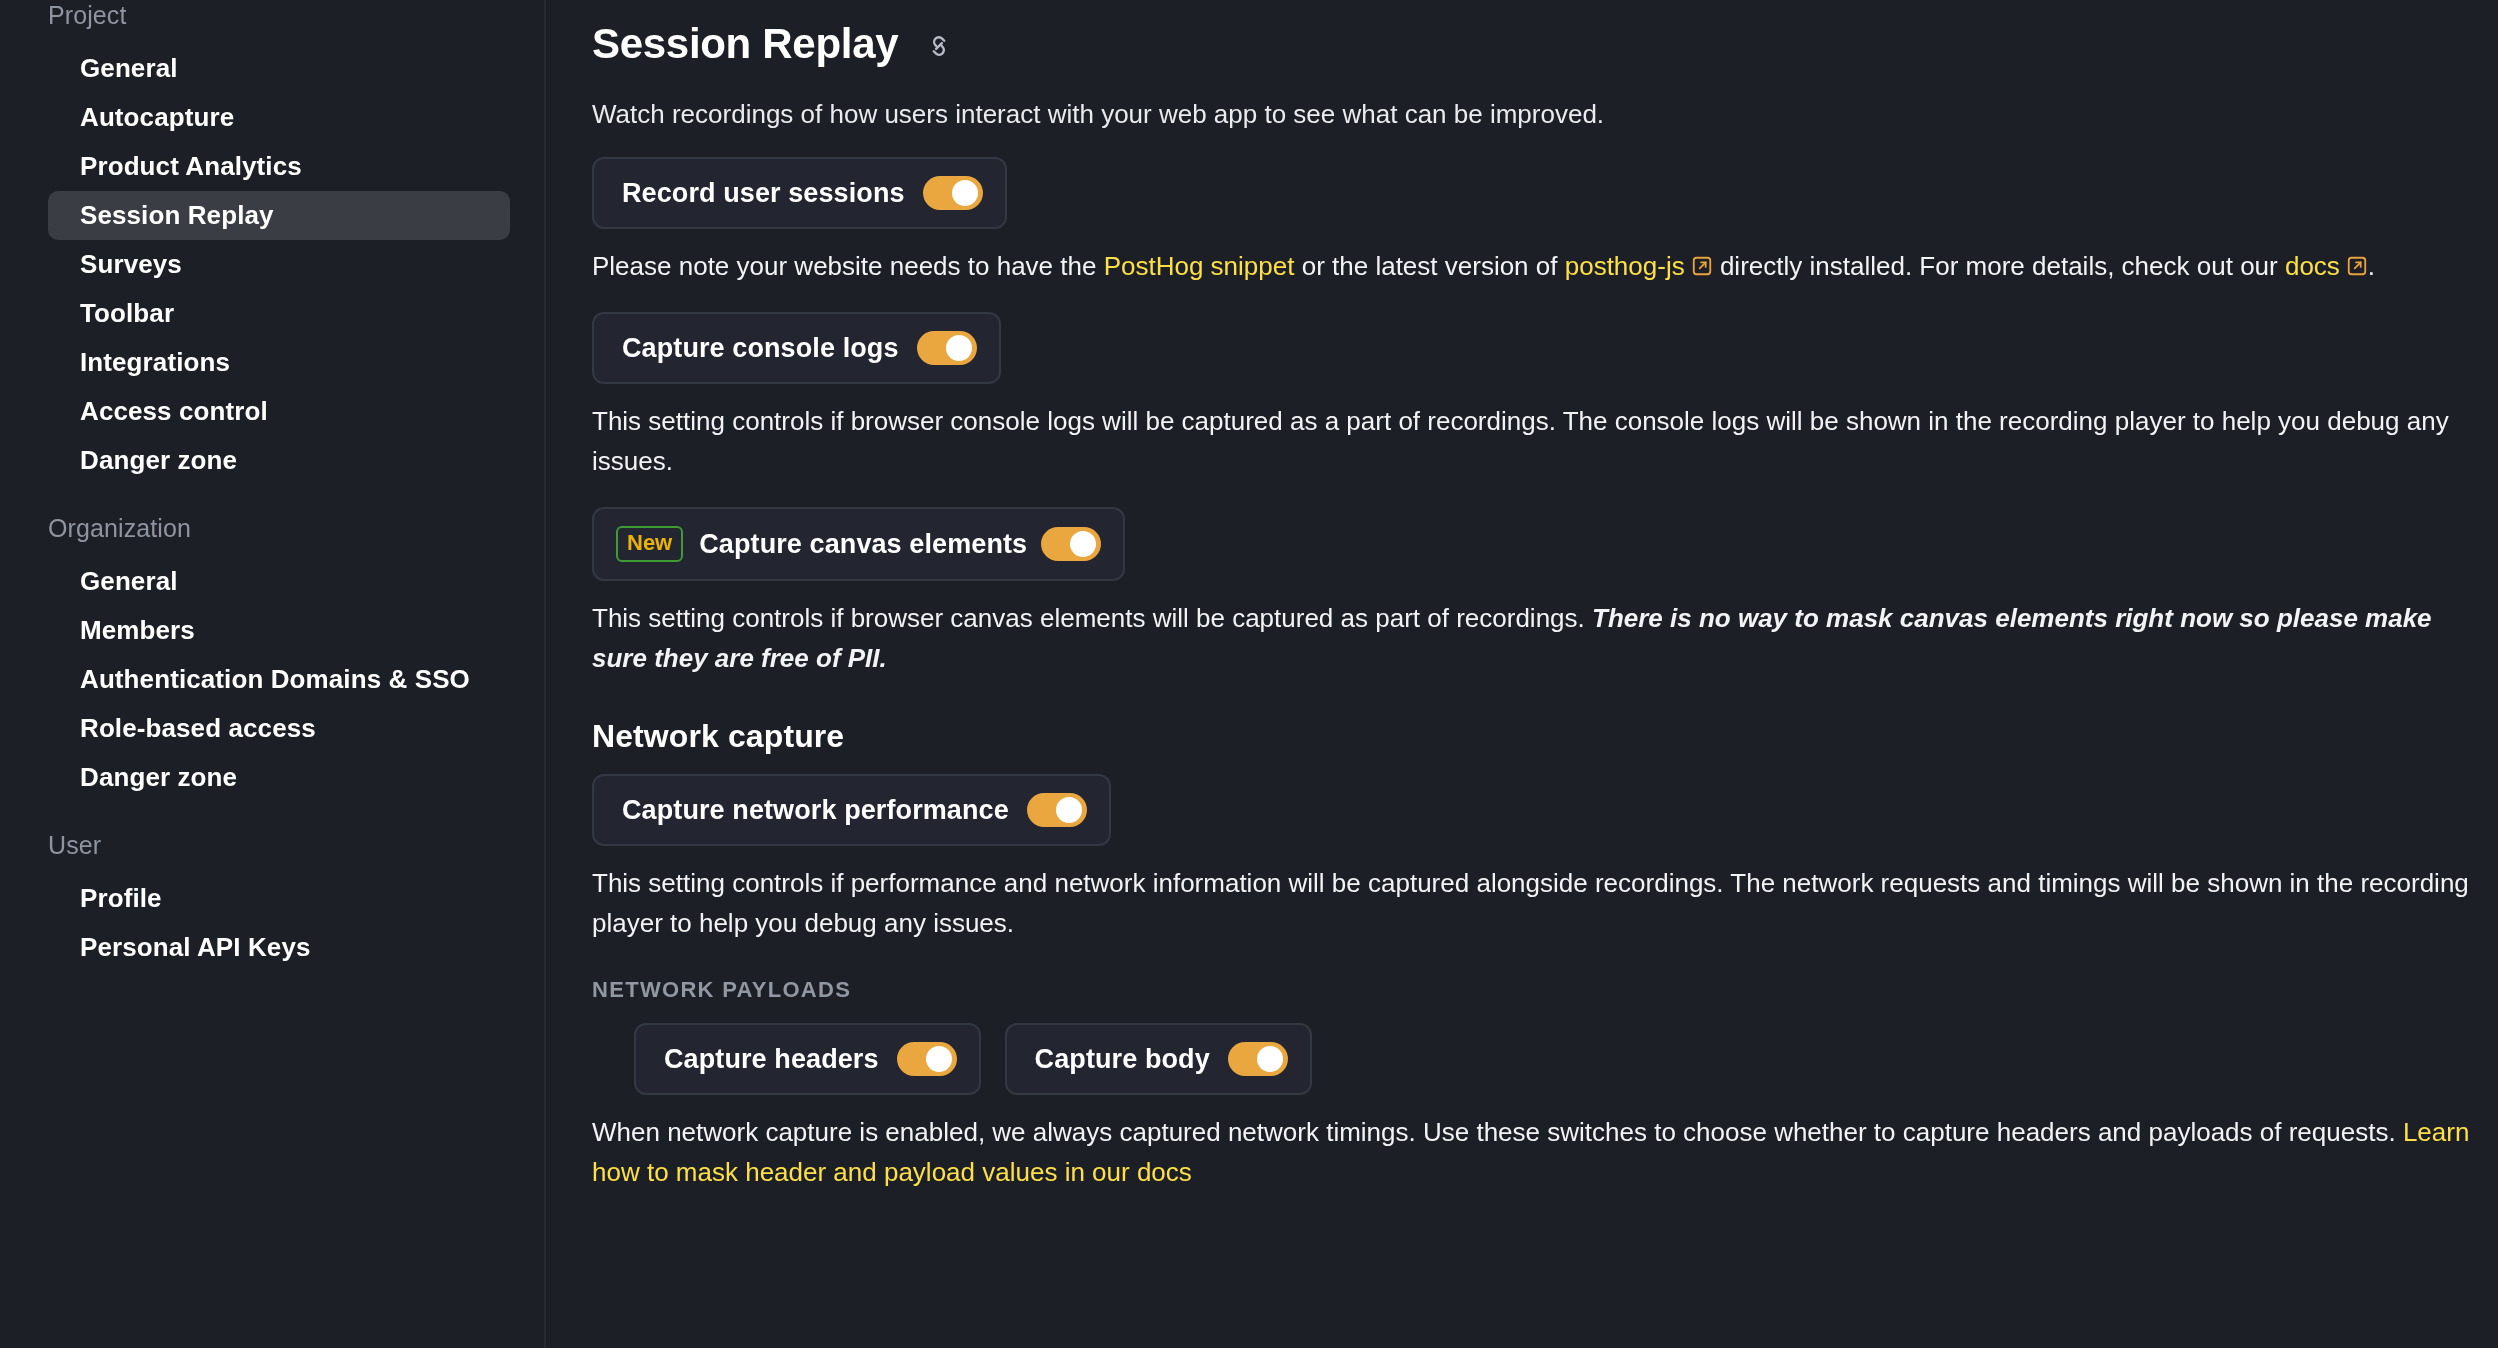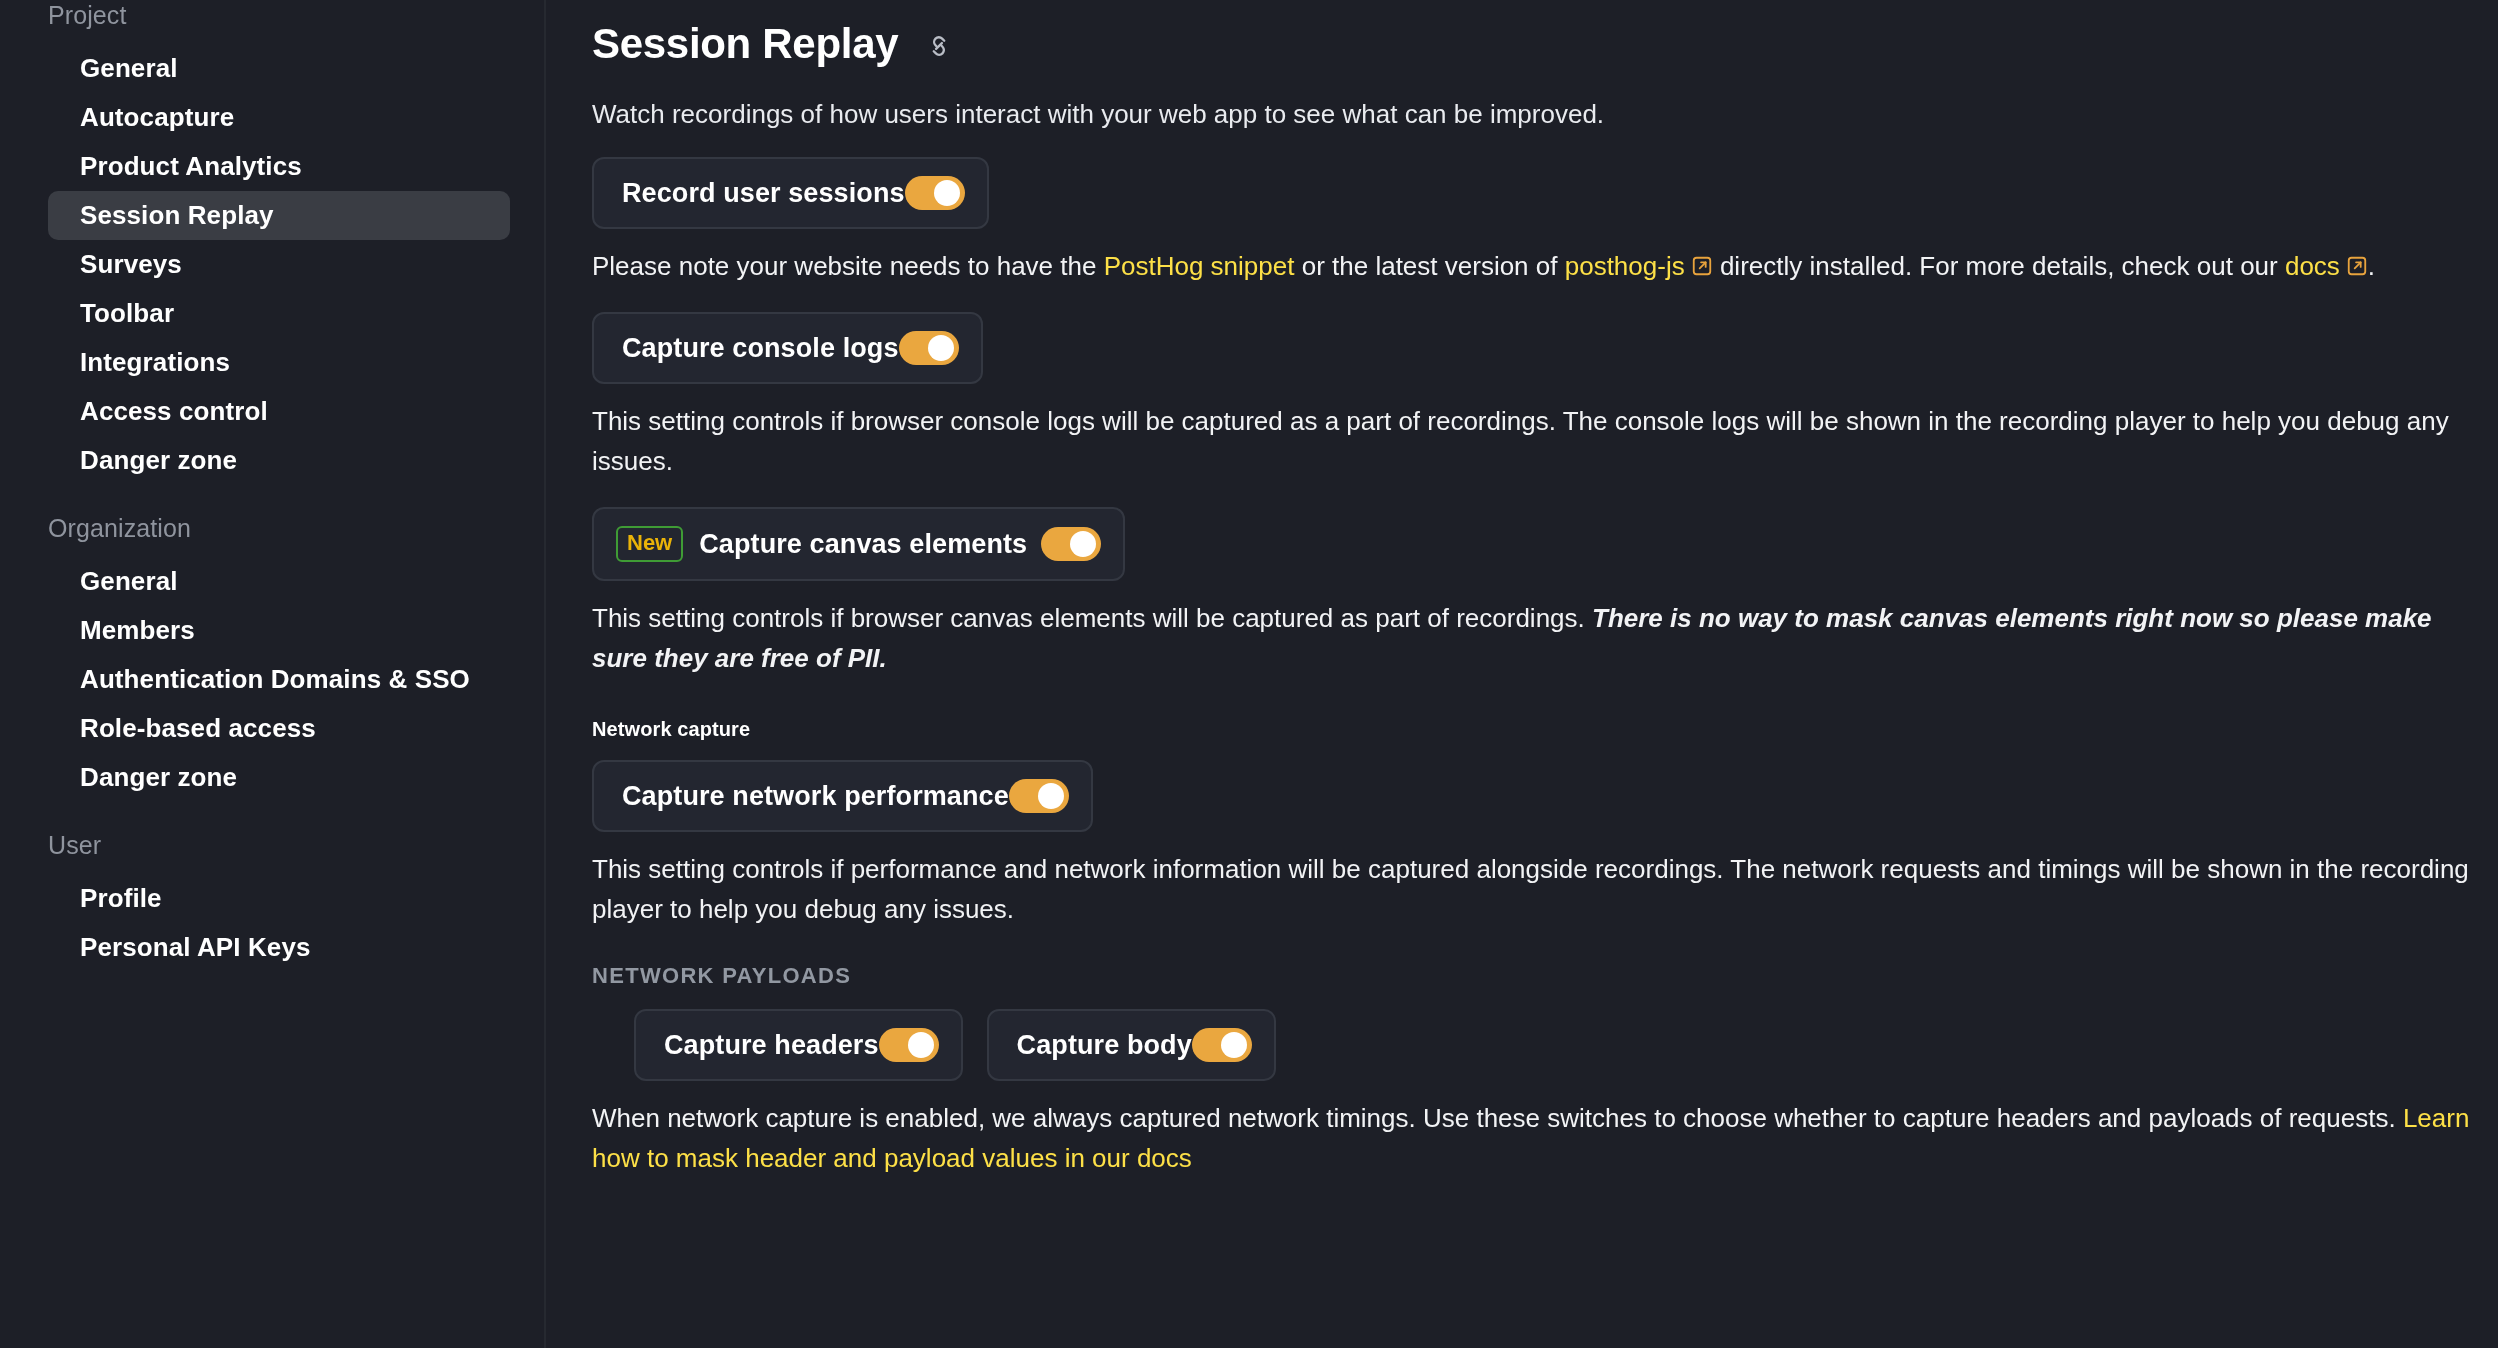--- a/index.html
+++ b/index.html
@@ -109,20 +109,21 @@
     vertical-align: -2px;
     width: 22px;
     height: 22px;
     margin-left: 6px;
   }
 
   
   .toggle-card {
     display: inline-flex;
     align-items: center;
+    gap: 18px;
     background: #232630;
     border: 2px solid #343842;
     border-radius: 12px;
     padding: 17px 22px 17px 28px;
     cursor: pointer;
     user-select: none;
   }
   .toggle-label {
     color: #ffffff;
     font-size: 27px;
@@ -158,21 +159,21 @@
     border-radius: 6px;
     font-size: 22px;
     font-weight: 600;
     padding: 2px 9px 4px 9px;
     line-height: 26px;
     margin-right: 2px;
   }
 
   .section-heading {
     color: #ffffff;
-    font-size: 20px;
+    font-size: 32px;
     font-weight: 700;
     margin-top: 40px;
     letter-spacing: 0.1px;
   }
   .sub-label {
     color: #9298a2;
     font-size: 22px;
     font-weight: 700;
     letter-spacing: 1.3px;
     margin-top: 34px;

